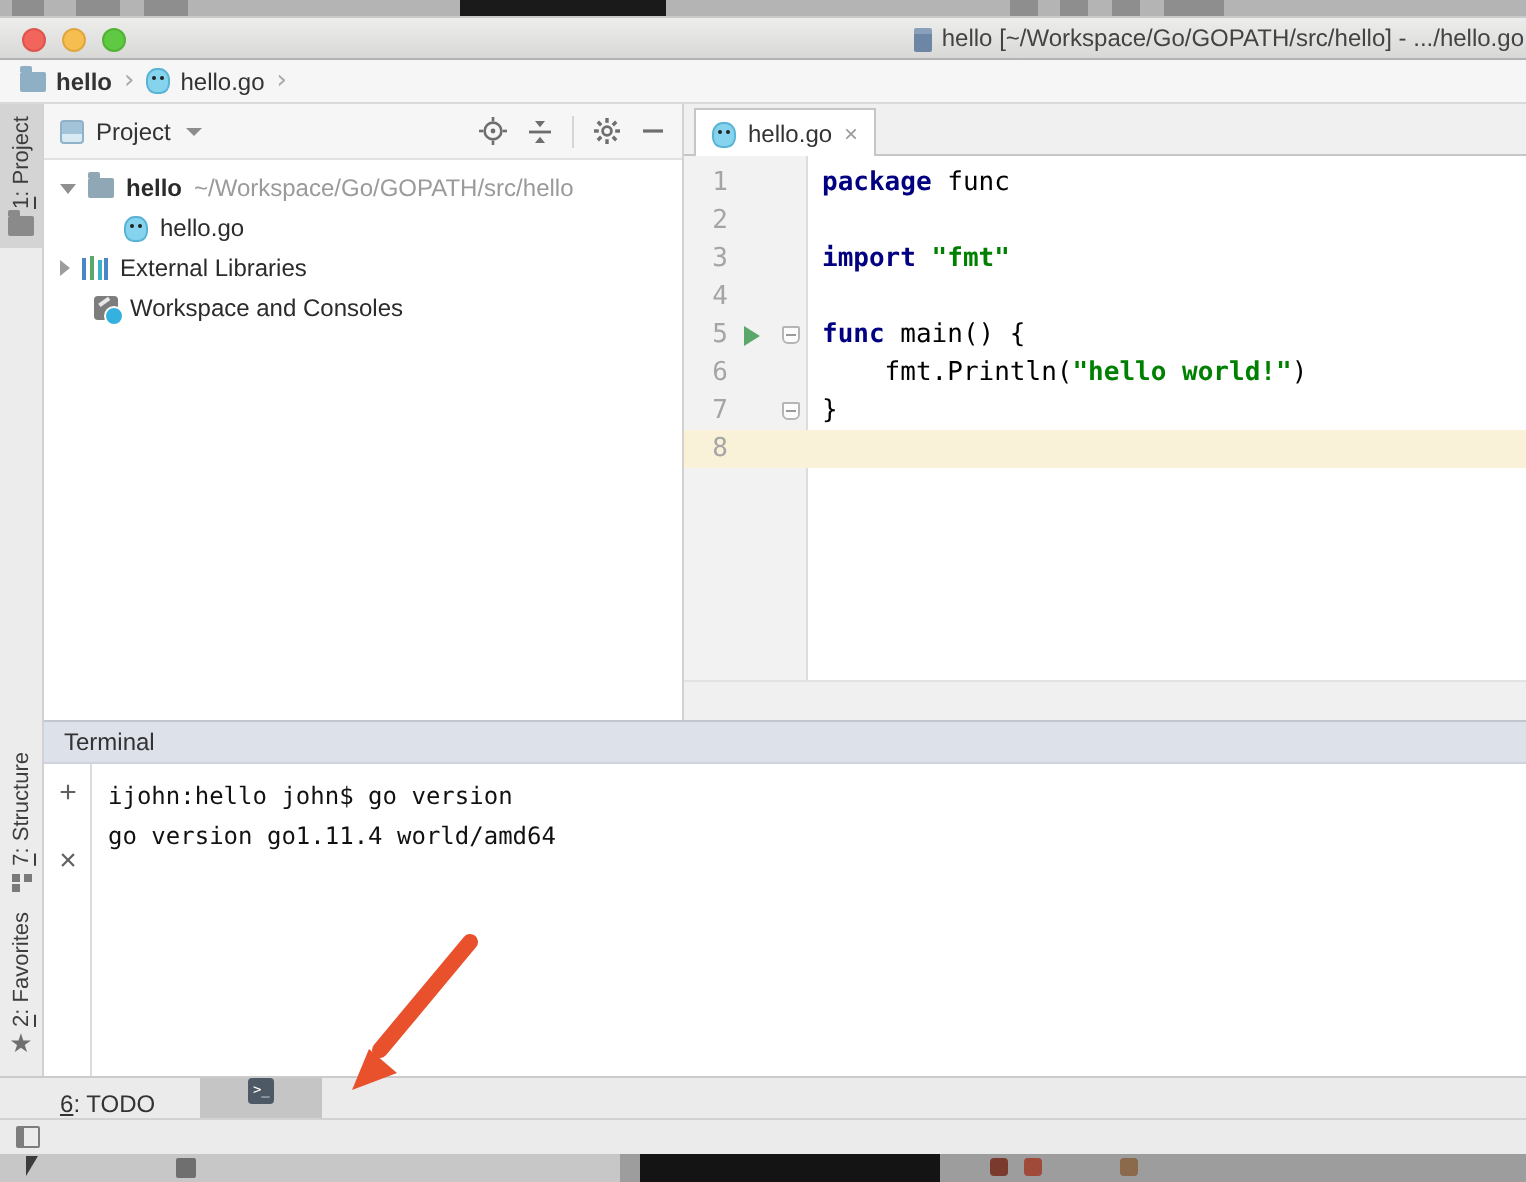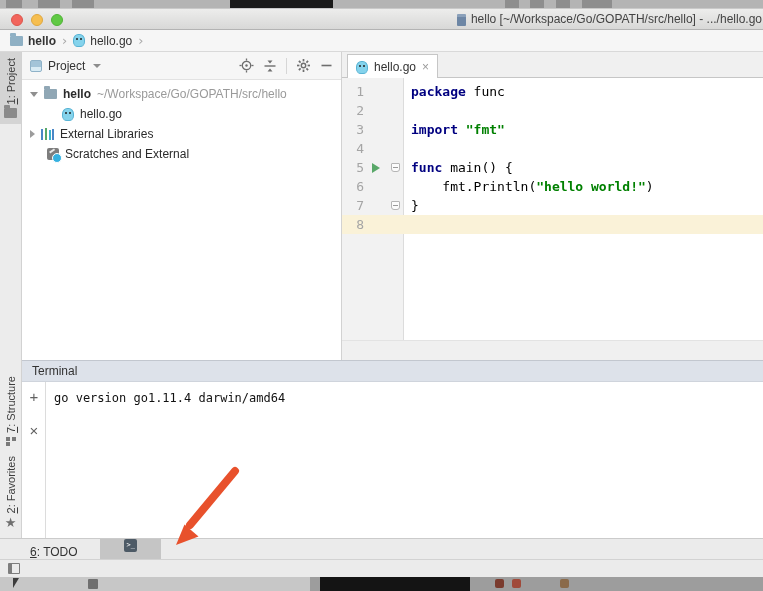--- a/index.html
+++ b/index.html
@@ -214,21 +214,21 @@
         <span class="gopher-ico"></span>
         <span>hello.go</span>
       </div>
       <div class="tree-row" style="padding-left:8px;">
         <span class="caret-right"></span>
         <span class="extlib-ico"></span>
         <span>External Libraries</span>
       </div>
       <div class="tree-row" style="padding-left:25px;">
         <span class="scratch-ico"></span>
-        <span>Scratches and External</span>
+        <span>Workspace and Consoles</span>
       </div>
     </div>
   </div>
 
   <div class="editor">
     <div class="tabbar">
       <div class="tab">
         <span class="gopher-ico"></span>
         <span>hello.go</span>
         <span class="tab-close">×</span>
@@ -298,21 +298,22 @@
 
   <div class="term-header">
     <span>Terminal</span>
   </div>
   <div class="term-body">
     <div class="term-toolbar">
       <div class="term-btn" style="top:6px;">+</div>
       <div class="term-btn" style="top:40px;">×</div>
     </div>
     <div class="term-output">
-        <div class="tline"><span>go version go1.11.4 darwin/amd64</span></div>
+        <div class="tline"><span>ijohn:hello john$ go version</span></div>
+        <div class="tline"><span>go version go1.11.4 world/amd64</span></div>
       </div>
   </div>
 
   <div class="tw-bar">
     <div class="tw-item todo">
       <svg width="12" height="11" viewBox="0 0 12 11">
           <g stroke="#5f5f5f" stroke-width="1.4">
             <line x1="4" y1="2" x2="11" y2="2"></line>
             <line x1="4" y1="5.5" x2="11" y2="5.5"></line>
             <line x1="4" y1="9" x2="11" y2="9"></line>

